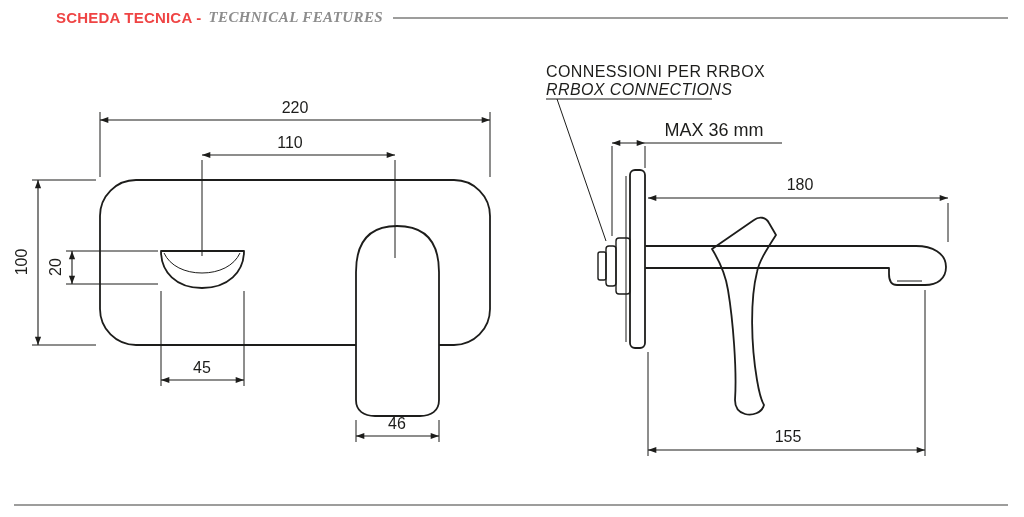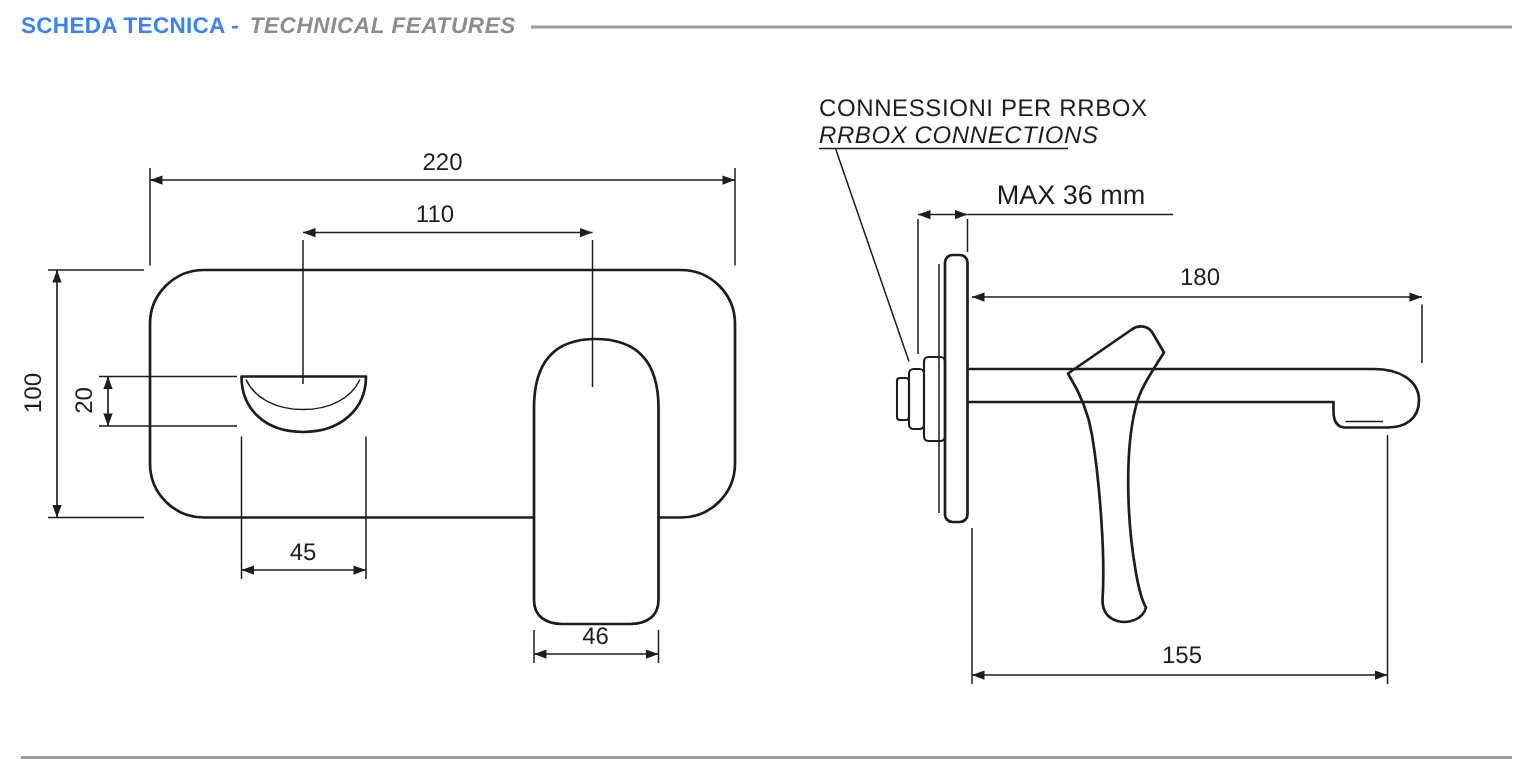--- a/index.html
+++ b/index.html
@@ -1,21 +1,21 @@
 <!DOCTYPE html>
 <html><head>
 <meta charset="utf-8">
 <style>
   * { margin:0; padding:0; box-sizing:border-box; }
   html,body { width:1024px; height:517px; background:#ffffff; font-family:"Liberation Sans",sans-serif; }
   .page { position:relative; width:1024px; height:517px; background:#ffffff; overflow:hidden; }
 
   .header { position:absolute; top:9px; left:14px; right:16px; display:flex; align-items:center; }
-  .title-main { font-weight:bold; font-size:15px; color:#3b82f6; letter-spacing:.2px; white-space:nowrap; }
-  .title-italic { font-weight:bold; font-style:italic; font-size:15px; color:#8d8d8d; letter-spacing:.4px; white-space:nowrap; margin-left:7px; }
+  .title-main { font-weight:bold; font-size:15px; color:#ef4444; letter-spacing:.2px; white-space:nowrap;margin-left:42px; }
+  .title-italic { font-weight:bold; font-style:italic; font-size:15px; color:#8d8d8d; letter-spacing:.4px; white-space:nowrap; margin-left:7px;font-family:Liberation Serif, serif; }
   .header-rule { flex:1; height:2px; background:#9d9d9c; margin-left:10px; }
   .footer-rule { position:absolute; left:14px; right:16px; bottom:11px; height:2px; background:#9d9d9c; }
 
   svg.drawing { position:absolute; left:0; top:0; width:1024px; height:517px; }
 
   .outline { fill:none; stroke:#1d1d1b; stroke-width:1.8; stroke-linejoin:round; stroke-linecap:round; }
   .outline-fill { fill:#ffffff; stroke:#1d1d1b; stroke-width:1.8; stroke-linejoin:round; stroke-linecap:round; }
   .mid { fill:none; stroke:#1d1d1b; stroke-width:1.4; stroke-linejoin:round; }
   .thin { fill:none; stroke:#1d1d1b; stroke-width:1; }
   .ext { stroke:#1d1d1b; stroke-width:1; }

